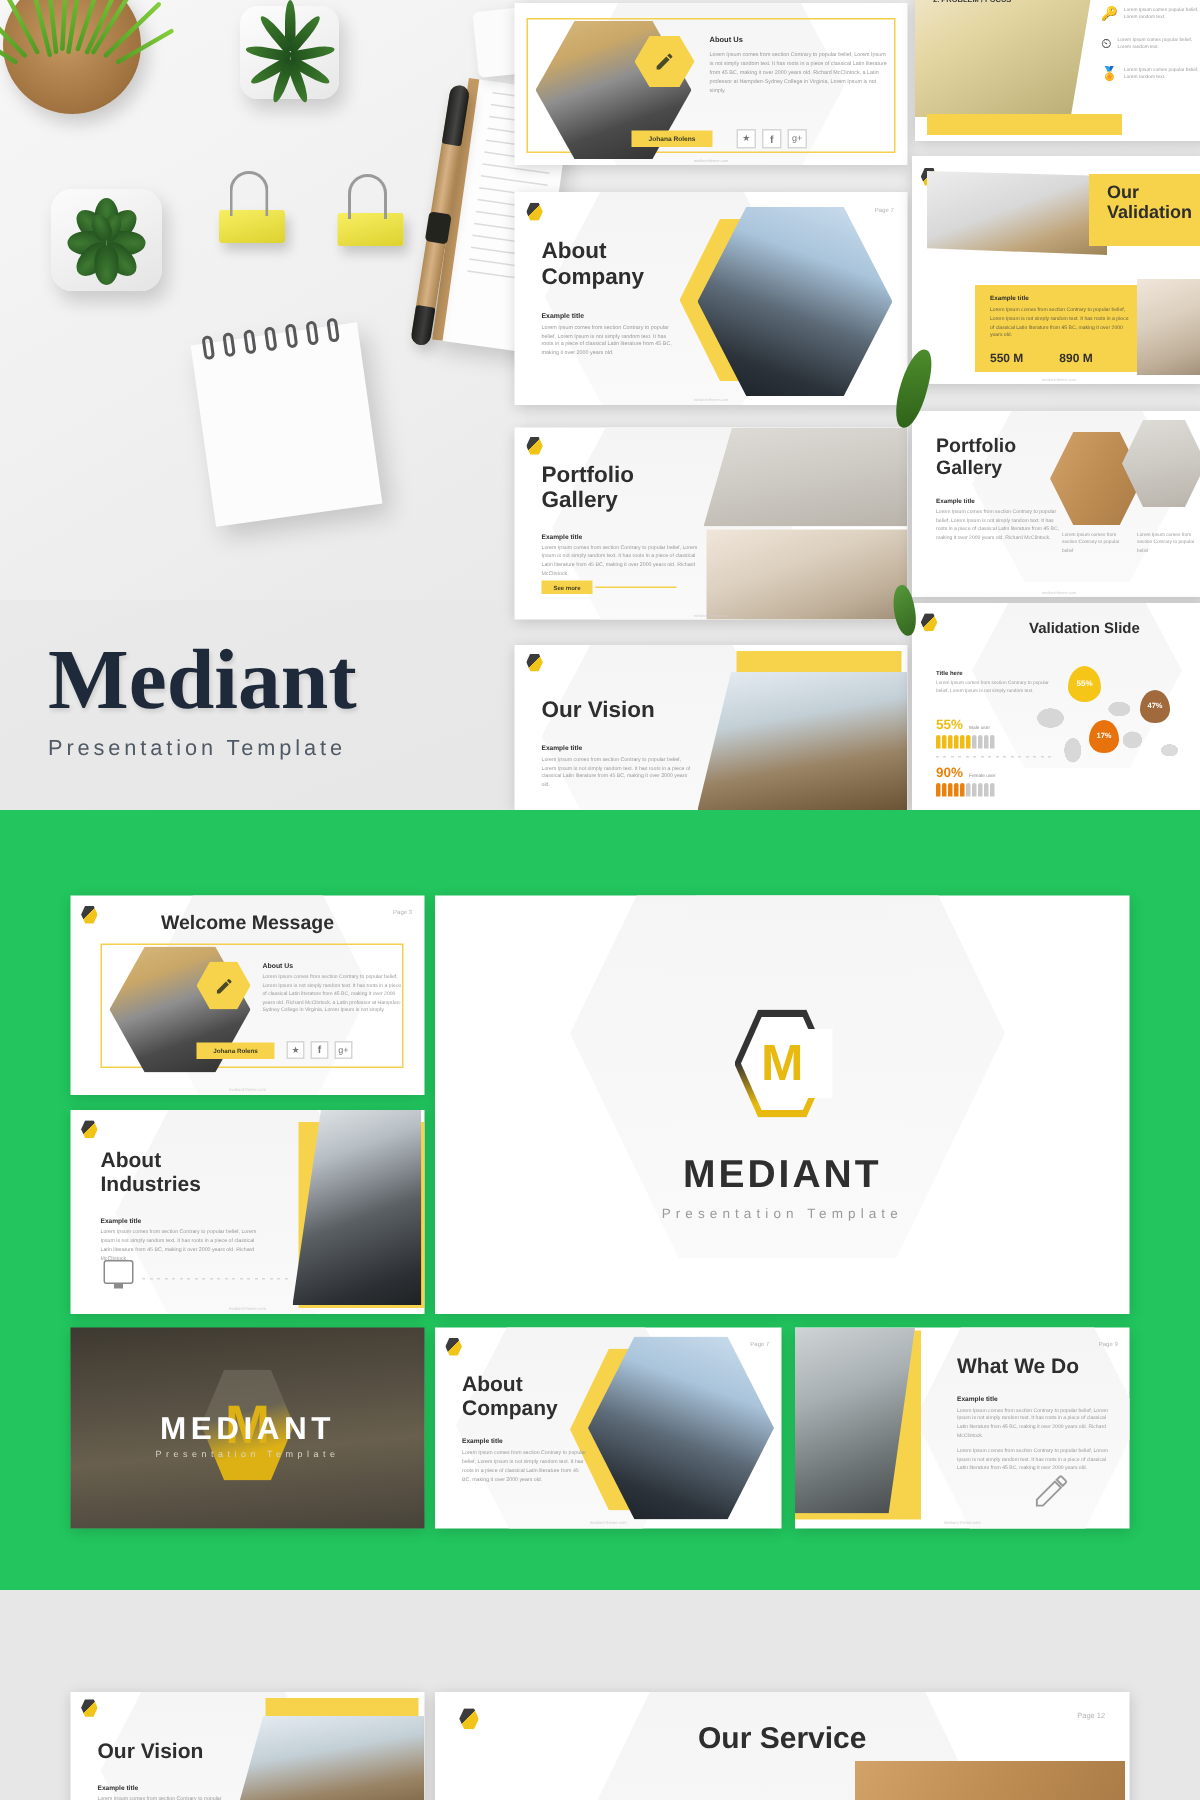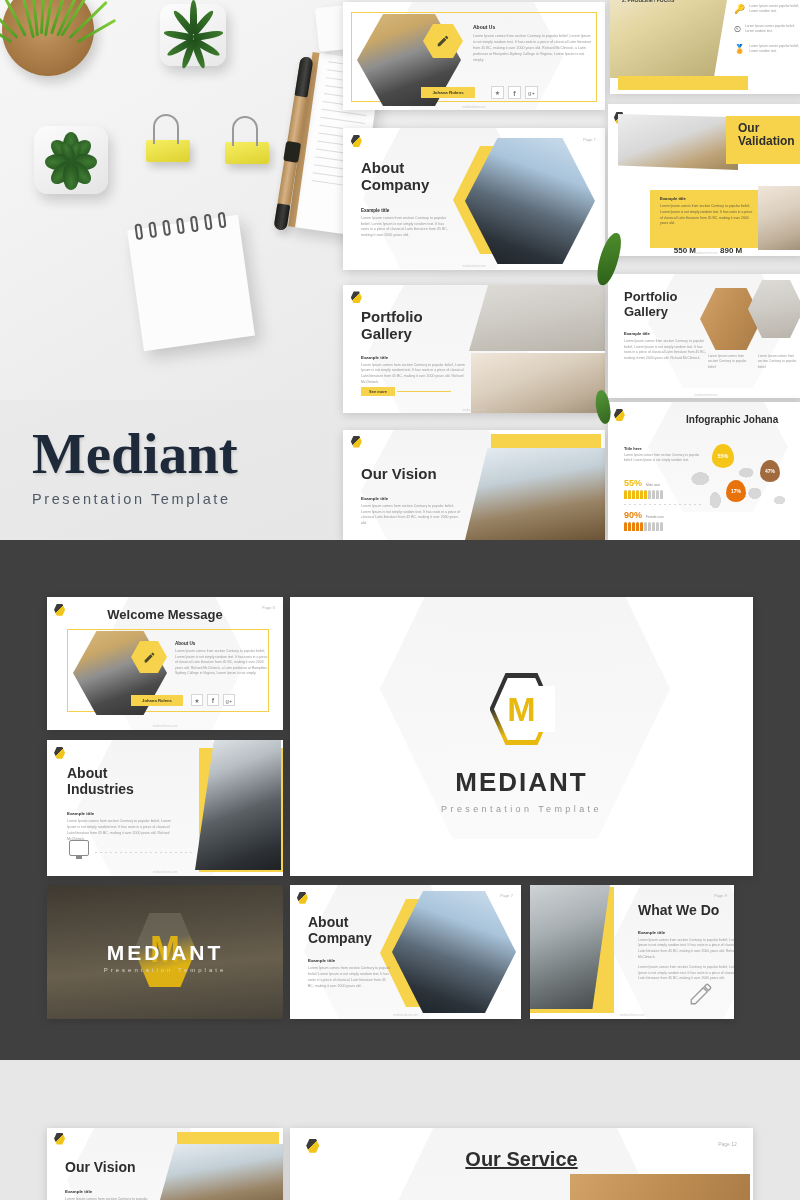--- a/index.html
+++ b/index.html
@@ -385,21 +385,21 @@
     <div class="photo ph-hourglass" style="position:absolute;left:10px;top:10px;width:120px;height:56px;clip-path:polygon(0 0,100% 6%,100% 100%,0 92%);"></div>
     <div class="yellow" style="position:absolute;left:118px;top:12px;right:0;height:48px;"></div>
     <div style="position:absolute;left:130px;top:18px;right:2px;">
       <div class="s-title" style="font-size:12px;">Our</div>
       <div class="s-title" style="font-size:12px;">Validation</div>
     </div>
     <div class="yellow" style="position:absolute;left:42px;top:86px;width:114px;height:58px;"></div>
     <div style="position:absolute;left:52px;top:92px;width:96px;">
       <div class="s-sub" style="font-size:4.2px;">Example title</div>
       <div style="font-size:3.4px;color:#6b6340;line-height:1.7;margin-top:3px;">Lorem Ipsum comes from section Contrary to popular belief, Lorem Ipsum is not simply random text. It has roots in a piece of classical Latin literature from 45 BC, making it over 2000 years old.</div>
-      <div style="display:flex;gap:24px;margin-top:19px;justify-content:center;">
+      <div style="display:flex;gap:24px;margin-top:7px;">
         <span style="font-size:8px;font-weight:700;color:#33312a;">550 M</span>
         <span style="font-size:8px;font-weight:700;color:#33312a;">890 M</span>
       </div>
     </div>
     <div class="photo ph-desk2" style="position:absolute;left:150px;top:82px;right:0;height:64px;"></div>
     <div style="position:absolute;left:0;right:0;bottom:1px;text-align:center;font-size:2.6px;color:#cecece;">mediant-theme.com</div>
   </div>
 
   <div class="slide" style="left:608px;top:274px;width:196px;height:124px;">
     <div class="hexwm" style="left:40px;top:-16px;width:140px;height:130px;"></div>
@@ -412,21 +412,21 @@
     <div class="photo ph-wood hexclip" style="position:absolute;left:92px;top:14px;width:62px;height:62px;"></div>
     <div class="photo ph-tags hexclip" style="position:absolute;left:140px;top:6px;width:56px;height:58px;"></div>
     <div class="s-body" style="position:absolute;left:100px;top:80px;width:44px;font-size:3.2px;">Lorem Ipsum comes from section Contrary to popular belief</div>
     <div class="s-body" style="position:absolute;left:150px;top:80px;width:44px;font-size:3.2px;">Lorem Ipsum comes from section Contrary to popular belief</div>
     <div style="position:absolute;left:0;right:0;bottom:1px;text-align:center;font-size:2.6px;color:#cecece;">mediant-theme.com</div>
   </div>
 
   <div class="slide" style="left:608px;top:402px;width:196px;height:138px;">
     <div class="hexwm" style="left:40px;top:-20px;width:140px;height:130px;"></div>
     <div class="slide-logo"></div>
-    <div class="s-title" style="position:absolute;left:78px;top:12px;font-size:10px;">Infographic Johana</div>
+    <div class="s-title" style="position:absolute;left:78px;top:12px;font-size:10px;">Validation Slide</div>
 
     <div class="worldmap" style="left:70px;top:38px;width:124px;height:86px;"></div>
 
     <div class="pin" style="left:104px;top:42px;width:22px;height:24px;background:#f5c518;font-size:5.4px;">
       <span>55%</span>
     </div>
     <div class="pin" style="left:118px;top:78px;width:20px;height:22px;background:#e8730c;font-size:5px;">
       <span>17%</span>
     </div>
     <div class="pin" style="left:152px;top:58px;width:20px;height:22px;background:#a06a3c;font-size:5px;">
@@ -472,21 +472,21 @@
         <i style="background:#c9c9c9"></i>
           <i style="background:#c9c9c9"></i>
       </div>
     </div>
   </div>
 
   <div style="position:absolute;left:600px;top:232px;width:18px;height:54px;background:linear-gradient(160deg,#4e8f2c,#2e6019);border-radius:60% 40% 55% 45%;transform:rotate(14deg);"></div>
   <div style="position:absolute;left:596px;top:390px;width:14px;height:34px;background:linear-gradient(160deg,#56993a,#33651f);border-radius:60% 40% 55% 45%;transform:rotate(-12deg);"></div>
 </div>
 
-<div style="position:absolute;left:0;top:540px;width:800px;height:520px;background:#404040;">
+<div style="position:absolute;left:0;top:540px;width:800px;height:520px;background:#22c55e;">
 
   <div class="slide" style="left:47px;top:57px;width:236px;height:133px;">
     <div class="hexwm" style="left:50px;top:-12px;width:150px;height:150px;"></div>
     <div class="slide-logo"></div>
     <div class="page-num">Page 3</div>
     <div class="s-title" style="position:absolute;left:0;right:0;top:11px;text-align:center;font-size:13px;">Welcome Message</div>
     <div style="position:absolute;left:20px;top:32px;right:14px;bottom:18px;border:1.5px solid #f3cf4c;"></div>
     <div class="photo ph-man hexclip" style="position:absolute;left:26px;top:34px;width:94px;height:84px;"></div>
     <div class="yellow hexclip" style="position:absolute;left:84px;top:44px;width:36px;height:32px;display:flex;align-items:center;justify-content:center;">
       <svg width="13" height="13" viewBox="0 0 24 24">
@@ -562,21 +562,21 @@
     <div class="photo ph-city hexclip" style="position:absolute;left:102px;top:6px;width:124px;height:122px;"></div>
     <div style="position:absolute;left:18px;top:30px;width:84px;">
       <div class="s-title" style="font-size:14px;">About</div>
       <div class="s-title" style="font-size:14px;">Company</div>
       <div class="s-sub" style="font-size:4.4px;margin-top:12px;">Example title</div>
       <div class="s-body" style="font-size:3.5px;margin-top:3px;">Lorem Ipsum comes from section Contrary to popular belief, Lorem Ipsum is not simply random text. It has roots in a piece of classical Latin literature from 45 BC, making it over 2000 years old.</div>
     </div>
     <div style="position:absolute;left:0;right:0;bottom:2px;text-align:center;font-size:2.8px;color:#cfcfcf;">mediant-theme.com</div>
   </div>
 
-  <div class="slide" style="left:530px;top:345px;width:204px;height:134px;">
+  <div class="slide" style="left:530px;top:345px;width:223px;height:134px;">
     <div class="hexwm" style="left:80px;top:-14px;width:150px;height:150px;"></div>
     <div class="page-num">Page 9</div>
     <div class="yellow" style="position:absolute;left:0;top:2px;width:84px;height:126px;"></div>
     <div class="photo ph-laptop" style="position:absolute;left:0;top:0;width:80px;height:124px;clip-path:polygon(0 0,100% 0,78% 100%,0 100%);"></div>
     <div style="position:absolute;left:108px;top:18px;width:104px;">
       <div class="s-title" style="font-size:14px;">What We Do</div>
       <div class="s-sub" style="font-size:4.4px;margin-top:11px;">Example title</div>
       <div class="s-body" style="font-size:3.4px;margin-top:3px;">Lorem Ipsum comes from section Contrary to popular belief, Lorem Ipsum is not simply random text. It has roots in a piece of classical Latin literature from 45 BC, making it over 2000 years old. Richard McClintock.</div>
       <div class="s-body" style="font-size:3.4px;margin-top:5px;">Lorem Ipsum comes from section Contrary to popular belief, Lorem Ipsum is not simply random text. It has roots in a piece of classical Latin literature from 45 BC, making it over 2000 years old.</div>
     </div>
@@ -599,17 +599,17 @@
       <div class="s-sub" style="font-size:4.4px;margin-top:13px;">Example title</div>
       <div class="s-body" style="font-size:3.5px;margin-top:3px;">Lorem Ipsum comes from section Contrary to popular belief, Lorem Ipsum is not simply random text. It has roots in a piece of classical Latin literature from 45 BC, making it over 2000 years old.</div>
     </div>
   </div>
 
   <div class="slide" style="left:290px;top:68px;width:463px;height:90px;">
     <div class="hexwm" style="left:90px;top:-40px;width:290px;height:300px;"></div>
     <div class="slide-logo" style="left:3.5%;top:12%;width:13px;height:14px;"></div>
     <div class="page-num" style="font-size:5px;top:14%;">Page 12</div>
     <div style="position:absolute;left:0;right:0;top:20px;text-align:center;">
-      <div class="s-title" style="font-size:20px;text-decoration:underline;">Our Service</div>
+      <div class="s-title" style="font-size:20px;">Our Service</div>
     </div>
     <div class="photo ph-wood" style="position:absolute;left:280px;top:46px;width:180px;height:44px;"></div>
   </div>
 </div>
 
 </body></html>

